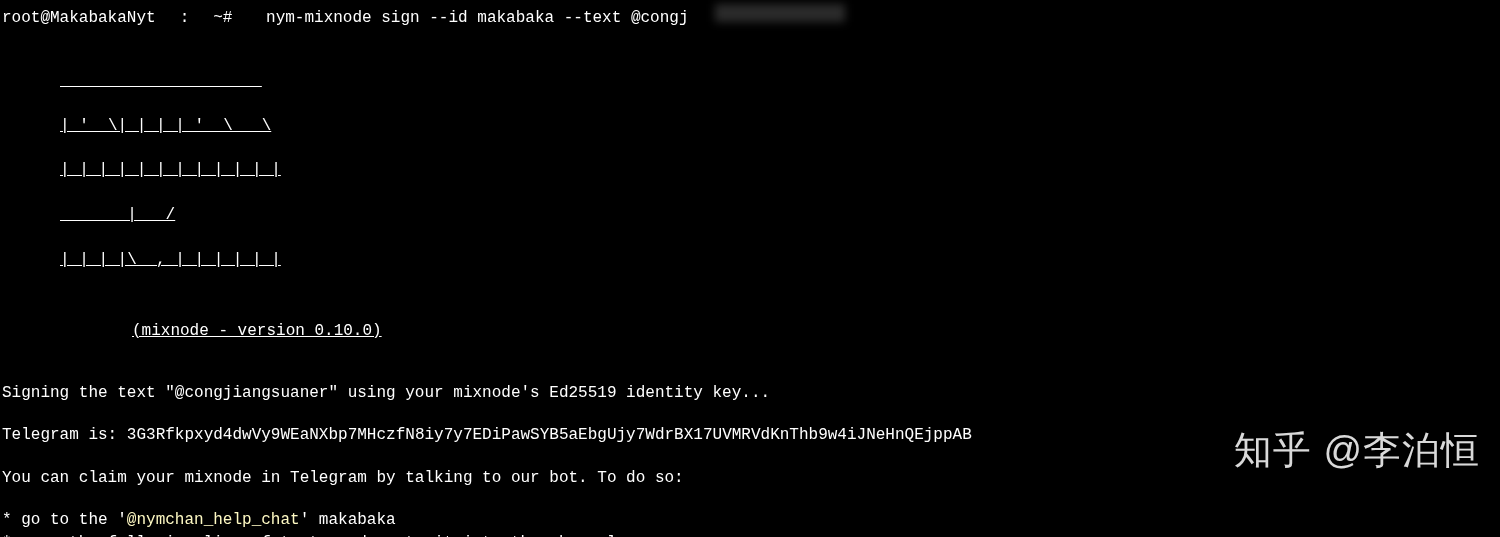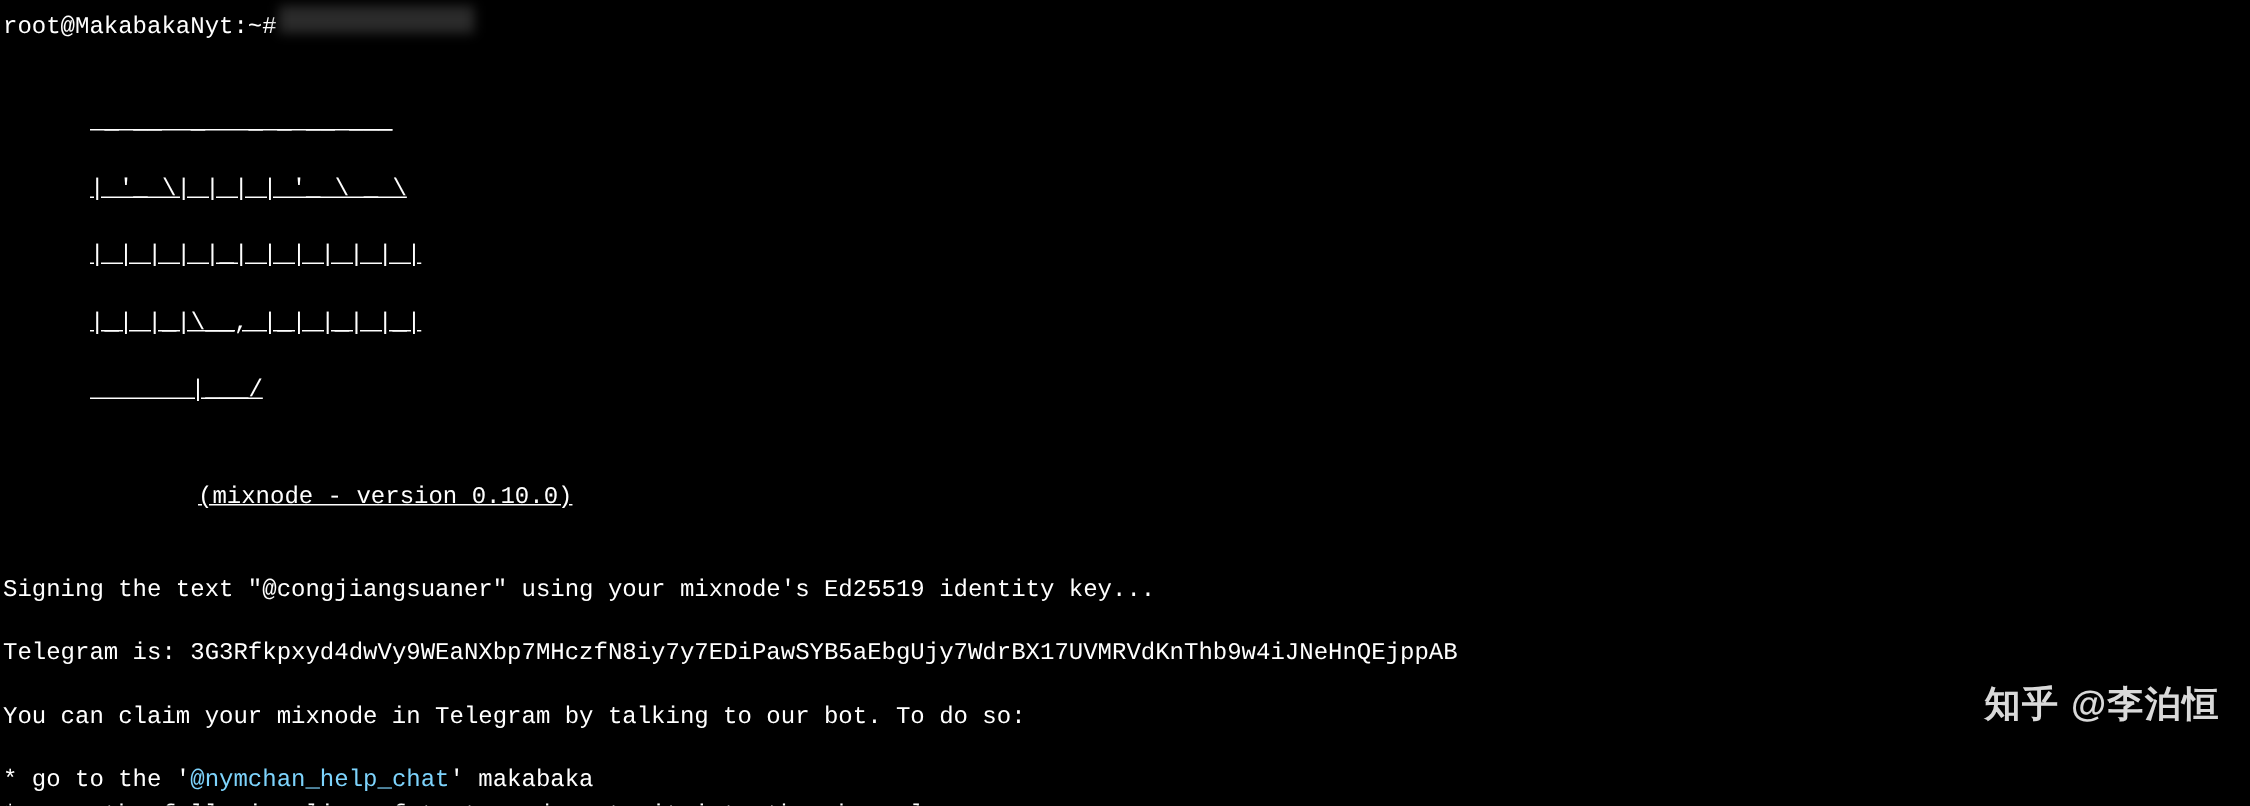--- a/index.html
+++ b/index.html
@@ -8,62 +8,61 @@
       color: #ffffff;
       font-family: 'Consolas', 'Monaco', 'Courier New', monospace;
       font-size: 16px;
       line-height: 1.4;
       width: 1500px;
       height: 537px;
       overflow: hidden;
       position: relative;
       padding: 4px 2px;
     }
-    .terminal-line { white-space: pre; }
+    .terminal-line { white-space: pre; gap: 24px; }
     .prompt-row { display: flex; align-items: baseline; }
     .ascii-art { white-space: pre; margin-top: 18px; margin-left: 58px; text-decoration: underline; }
     .version-line { white-space: pre; margin-left: 130px; margin-top: 6px; text-decoration: underline; }
-    .link { color: #7dd3fc; }
+    .link { color: #fef9c3; }
     .blur1 {
       display: inline-block;
       width: 130px;
       height: 18px;
       background: #2b2b2b;
       filter: blur(4px);
       vertical-align: text-bottom;
       margin-left: 2px;
     }
     .watermark {
       position: absolute;
       right: 20px;
-      bottom: 50px;
+      bottom: 60px;
       color: rgba(255,255,255,0.85);
       font-family: -apple-system, "PingFang SC", "Microsoft YaHei", sans-serif;
-      font-size: 24px;
+      font-size: 38px;
       letter-spacing: 1px;
       pointer-events: none;
       white-space: nowrap;
-      font-weight: bold;
     }
     .gap-sm { height: 20px; }
     .gap-lg { height: 40px; }
   </style>
 </head>
 <body>
 
 <div class="terminal-line prompt-row">
-  <span>root@MakabakaNyt</span><span>:</span><span>~#</span><span class="blur1"></span>
+  <span>root@MakabakaNyt</span><span>:</span><span>~#</span><span> nym-mixnode sign --id makabaka --text @congj</span><span class="blur1"></span>
 </div>
 
 <div class="ascii-art">
 <div> _ __  _   _ _ __ ___</div>
 <div>| '_ \| | | | '_ \ _ \</div>
 <div>| | | | |_| | | | | | |</div>
+<div>       |___/</div>
 <div>|_| |_|\__, |_| |_| |_|</div>
-<div>       |___/</div>
 </div>
 
 <div class="gap-sm"></div>
 
 <div class="version-line">(mixnode - version 0.10.0)</div>
 
 <div class="gap-lg"></div>
 
 <div class="terminal-line">Signing the text "@congjiangsuaner" using your mixnode's Ed25519 identity key...</div>
 

